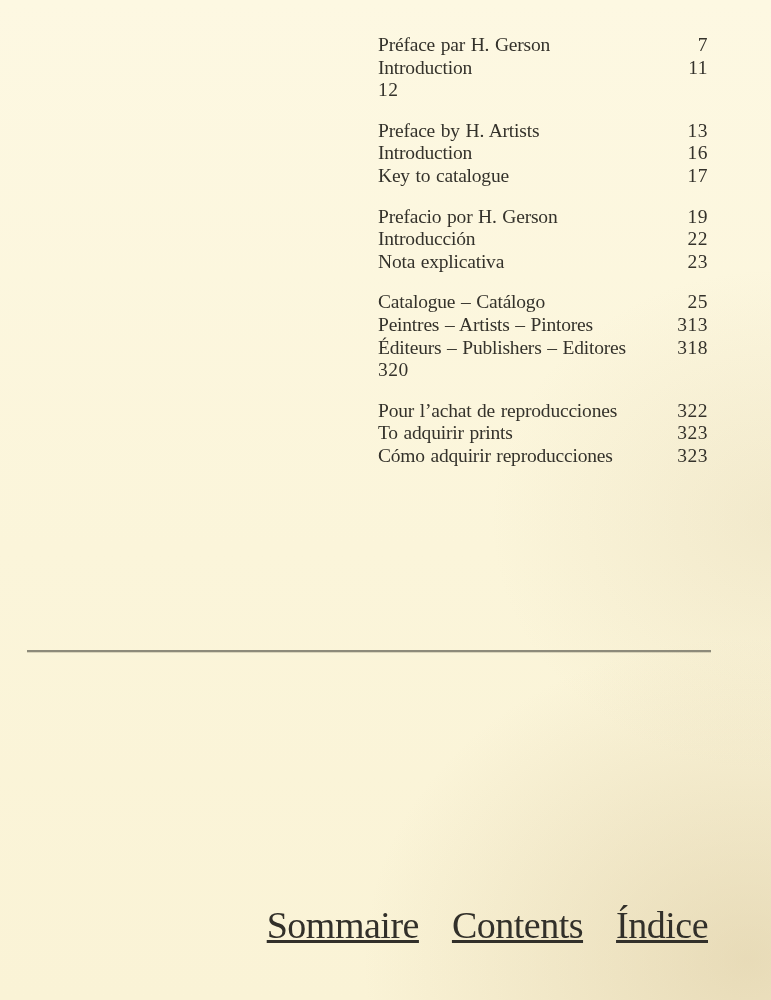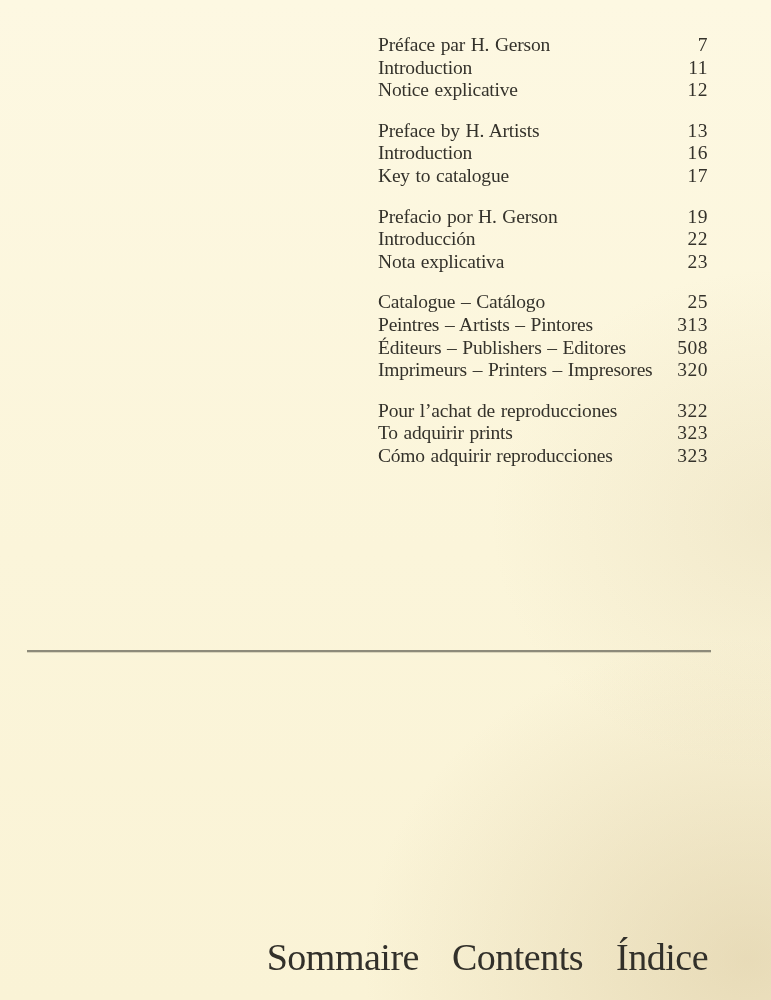--- a/index.html
+++ b/index.html
@@ -56,49 +56,49 @@
     position: absolute;
     top: 650px;
     left: 27px;
     width: 684px;
     height: 2px;
     background: #8d8a7a;
     box-shadow: 0 0.5px 0.5px rgba(120,115,95,0.5);
   }
   .title {
     position: absolute;
-    top: 934px;
+    top: 902px;
     right: 63px;
     display: flex;
     gap: 33px;
     font-size: 38px;
     line-height: 46px;
     letter-spacing: -0.5px;
     color: #32302a;
+    text-decoration: underline;
   }
 </style>
 </head>
 <body>
 
 <div class="page">
 
   <div class="toc">
       <div class="toc-group">
   <div class="toc-row">
     <span class="toc-label">Préface par H. Gerson</span>
     <span class="toc-page">7</span>
   </div>
 
   <div class="toc-row">
     <span class="toc-label">Introduction</span>
     <span class="toc-page">11</span>
   </div>
 
   <div class="toc-row">
-    <span class="toc-label">Notice explicative</span>
     <span class="toc-page">12</span>
   </div>
 </div>
       <div class="toc-group">
   <div class="toc-row">
     <span class="toc-label">Preface by H. Artists</span>
     <span class="toc-page">13</span>
   </div>
 
   <div class="toc-row">
@@ -133,25 +133,24 @@
     <span class="toc-page">25</span>
   </div>
 
   <div class="toc-row">
     <span class="toc-label">Peintres – Artists – Pintores</span>
     <span class="toc-page">313</span>
   </div>
 
   <div class="toc-row">
     <span class="toc-label">Éditeurs – Publishers – Editores</span>
-    <span class="toc-page">508</span>
+    <span class="toc-page">318</span>
   </div>
 
   <div class="toc-row">
-    <span class="toc-label">Imprimeurs – Printers – Impresores</span>
     <span class="toc-page">320</span>
   </div>
 </div>
       <div class="toc-group">
   <div class="toc-row">
     <span class="toc-label">Pour l’achat de reproducciones</span>
     <span class="toc-page">322</span>
   </div>
 
   <div class="toc-row">

